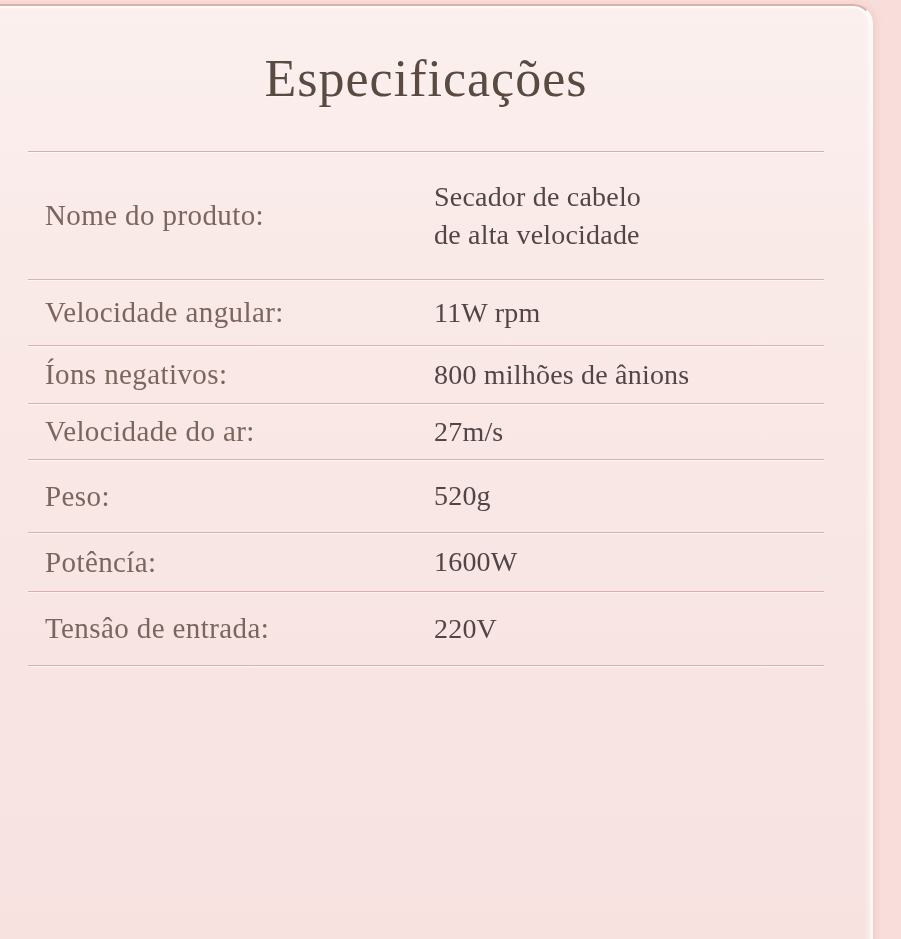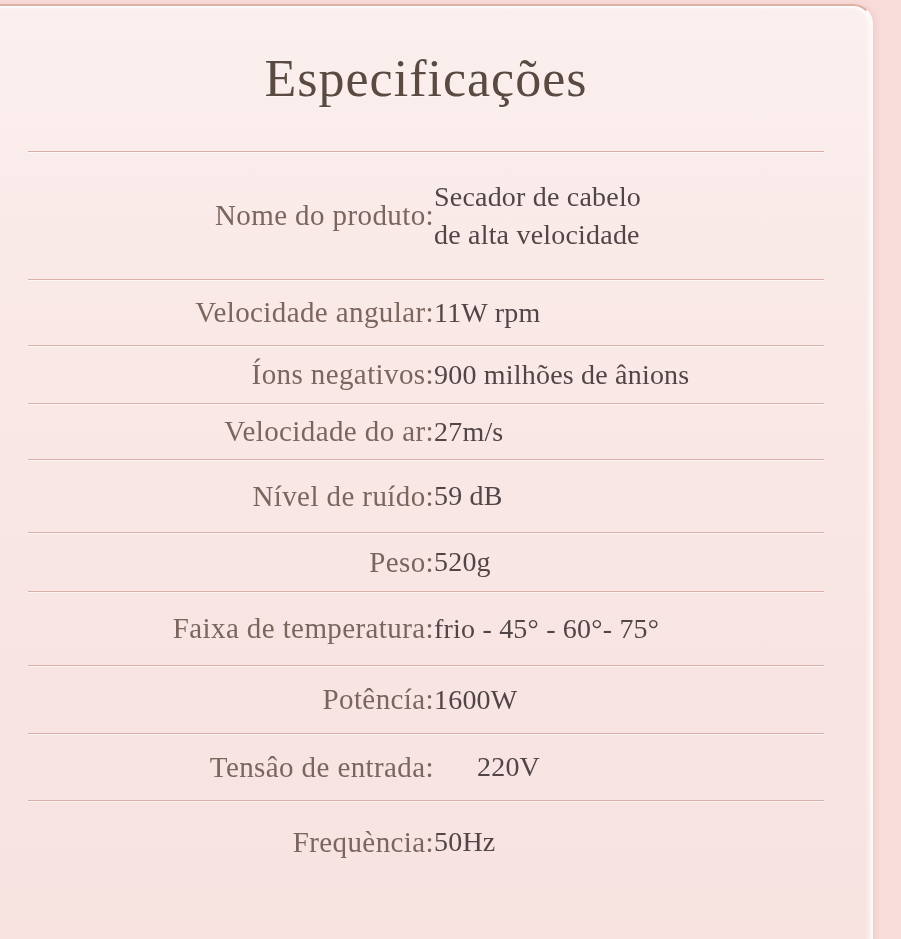--- a/index.html
+++ b/index.html
@@ -83,21 +83,20 @@
   .rows .spec-row:nth-child(9)  { height: 67px; gap: 43px; }
   .rows .spec-row:nth-child(10) { height: 82px; border-bottom: none; box-shadow: none; }
 
   .spec-label {
     width: 389px;
     flex: 0 0 389px;
     font-family: "Liberation Serif", serif;
     font-size: 29px;
     letter-spacing: 0.4px;
     color: #7b655e;
-    text-align: right;
   }
 
   .spec-value {
     flex: 1;
     font-family: Liberation Serif, serif;
     font-size: 28px;
     line-height: 38px;
     letter-spacing: 0.2px;
     color: #514548;
     white-space: pre-line;
@@ -118,46 +117,34 @@
         <div class="spec-label">Nome do produto:</div>
         <div class="spec-value">Secador de cabelo
 de alta velocidade</div>
       </div>
       <div class="spec-row">
         <div class="spec-label">Velocidade angular:</div>
         <div class="spec-value">11W rpm</div>
       </div>
       <div class="spec-row">
         <div class="spec-label">Íons negativos:</div>
-        <div class="spec-value">900 milhões de ânions</div>
+        <div class="spec-value">800 milhões de ânions</div>
       </div>
       <div class="spec-row">
         <div class="spec-label">Velocidade do ar:</div>
         <div class="spec-value">27m/s</div>
       </div>
       <div class="spec-row">
-        <div class="spec-label">Nível de ruído:</div>
-        <div class="spec-value">59 dB</div>
-      </div>
-      <div class="spec-row">
         <div class="spec-label">Peso:</div>
         <div class="spec-value">520g</div>
-      </div>
-      <div class="spec-row">
-        <div class="spec-label">Faixa de temperatura:</div>
-        <div class="spec-value">frio - 45° - 60°- 75°</div>
       </div>
       <div class="spec-row">
         <div class="spec-label">Potêncía:</div>
         <div class="spec-value">1600W</div>
       </div>
       <div class="spec-row">
         <div class="spec-label">Tensâo de entrada:</div>
         <div class="spec-value">220V</div>
       </div>
-      <div class="spec-row">
-        <div class="spec-label">Frequència:</div>
-        <div class="spec-value">50Hz</div>
-      </div>
     </div>
 
   </div>
 </div>
 
 </body></html>

